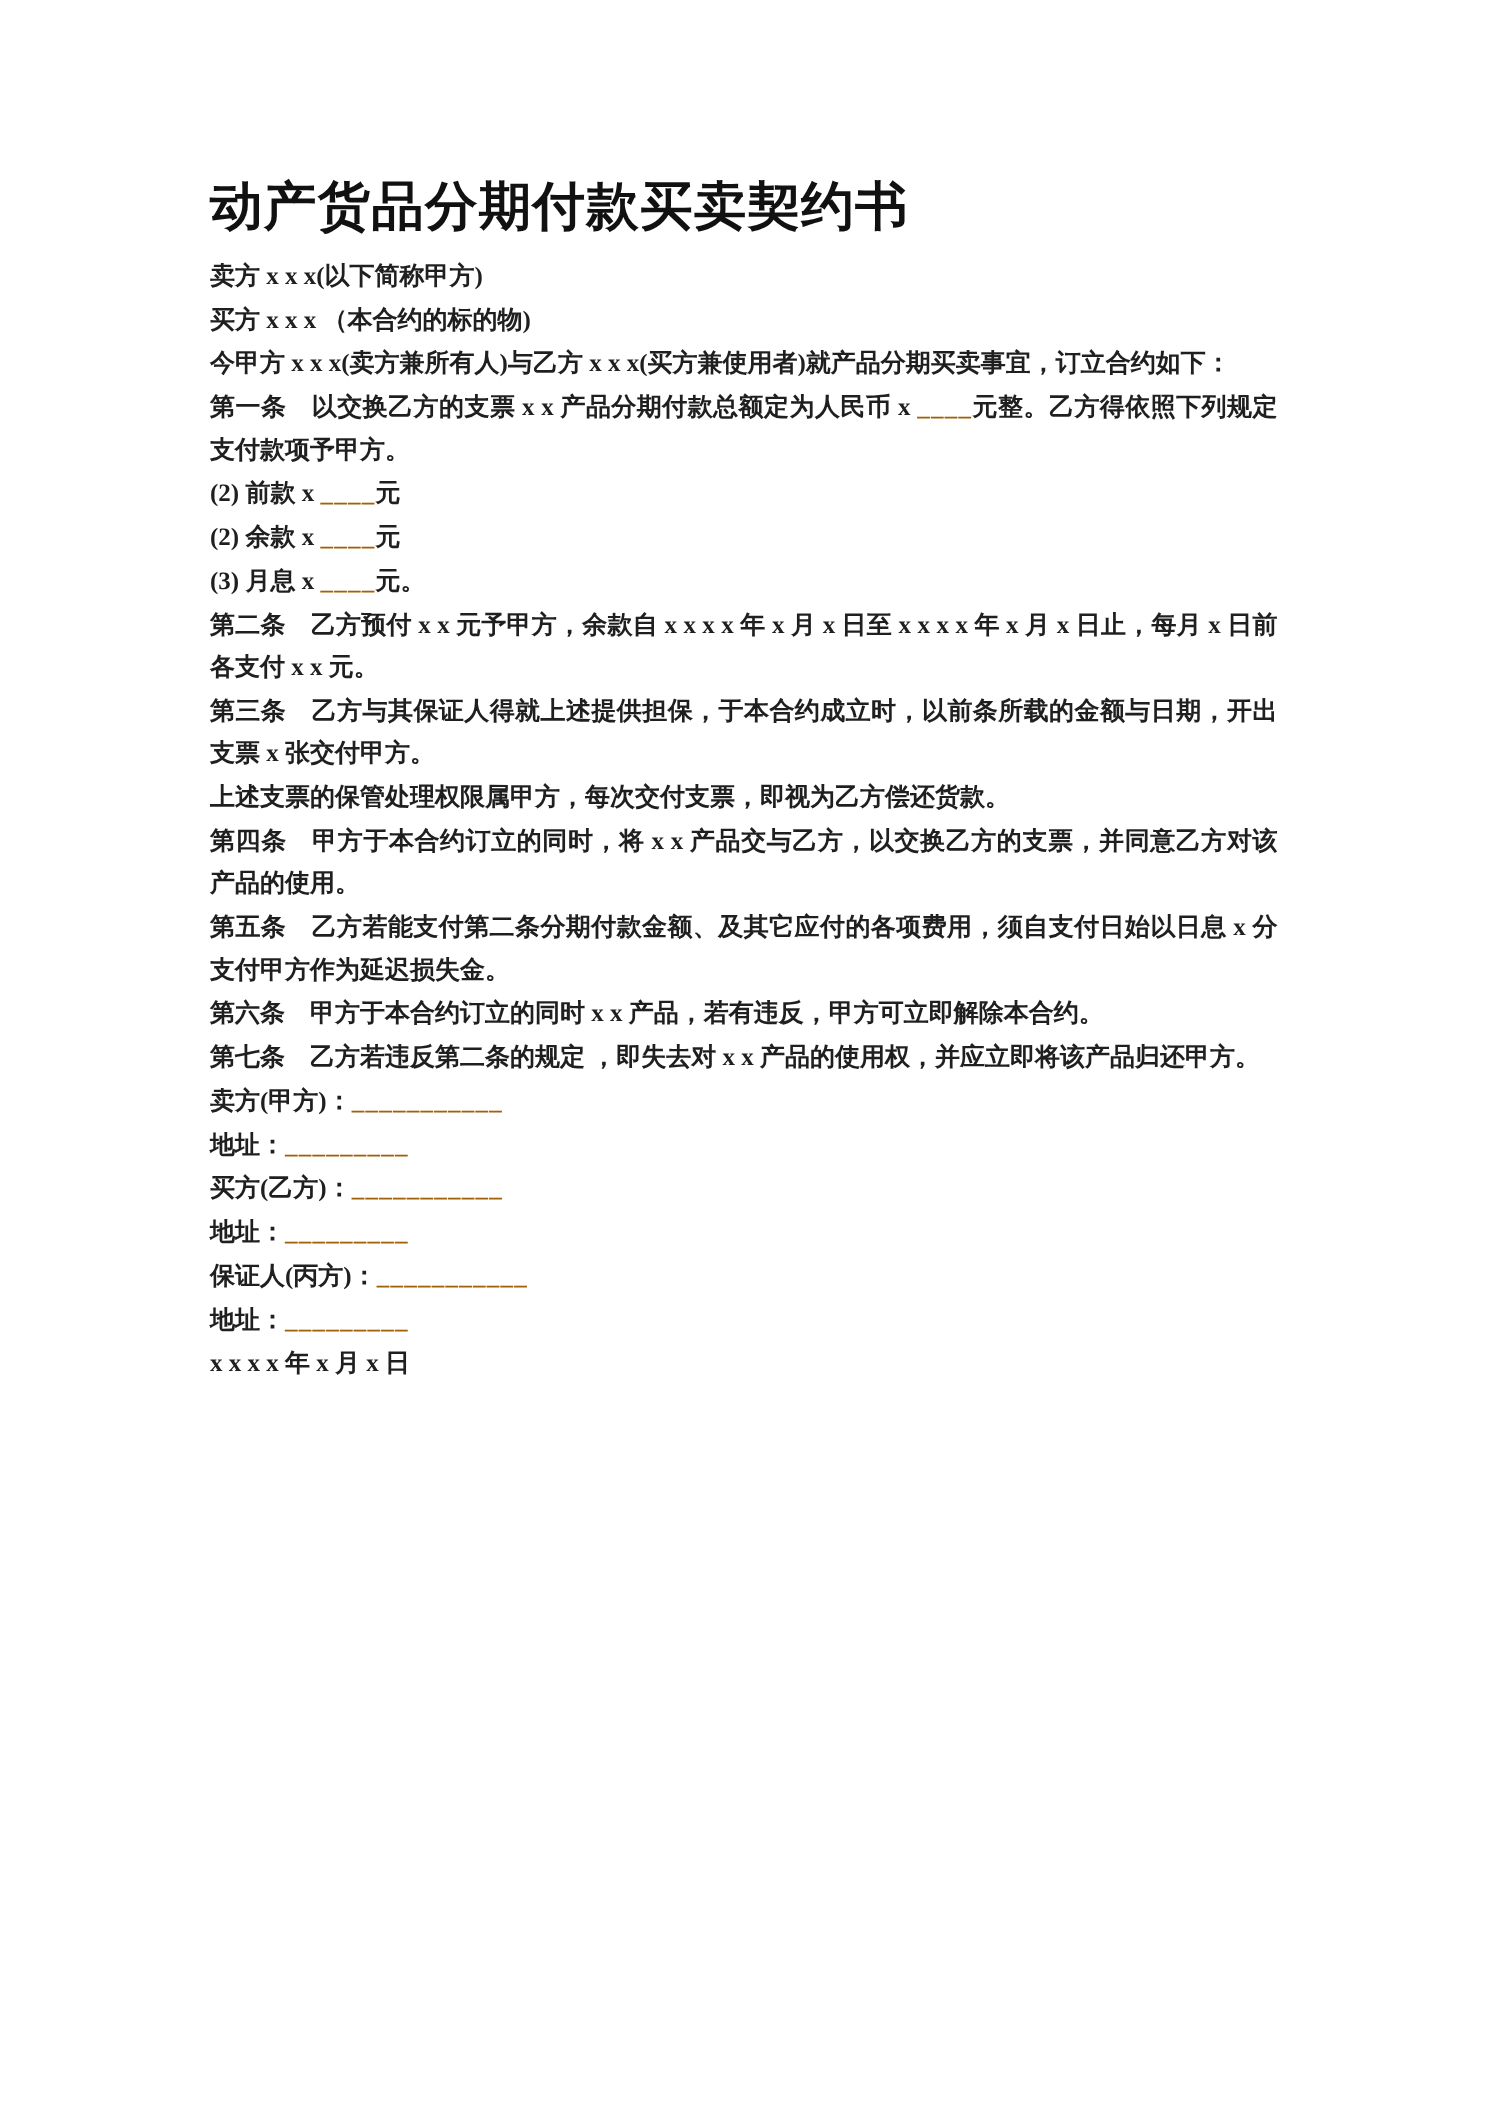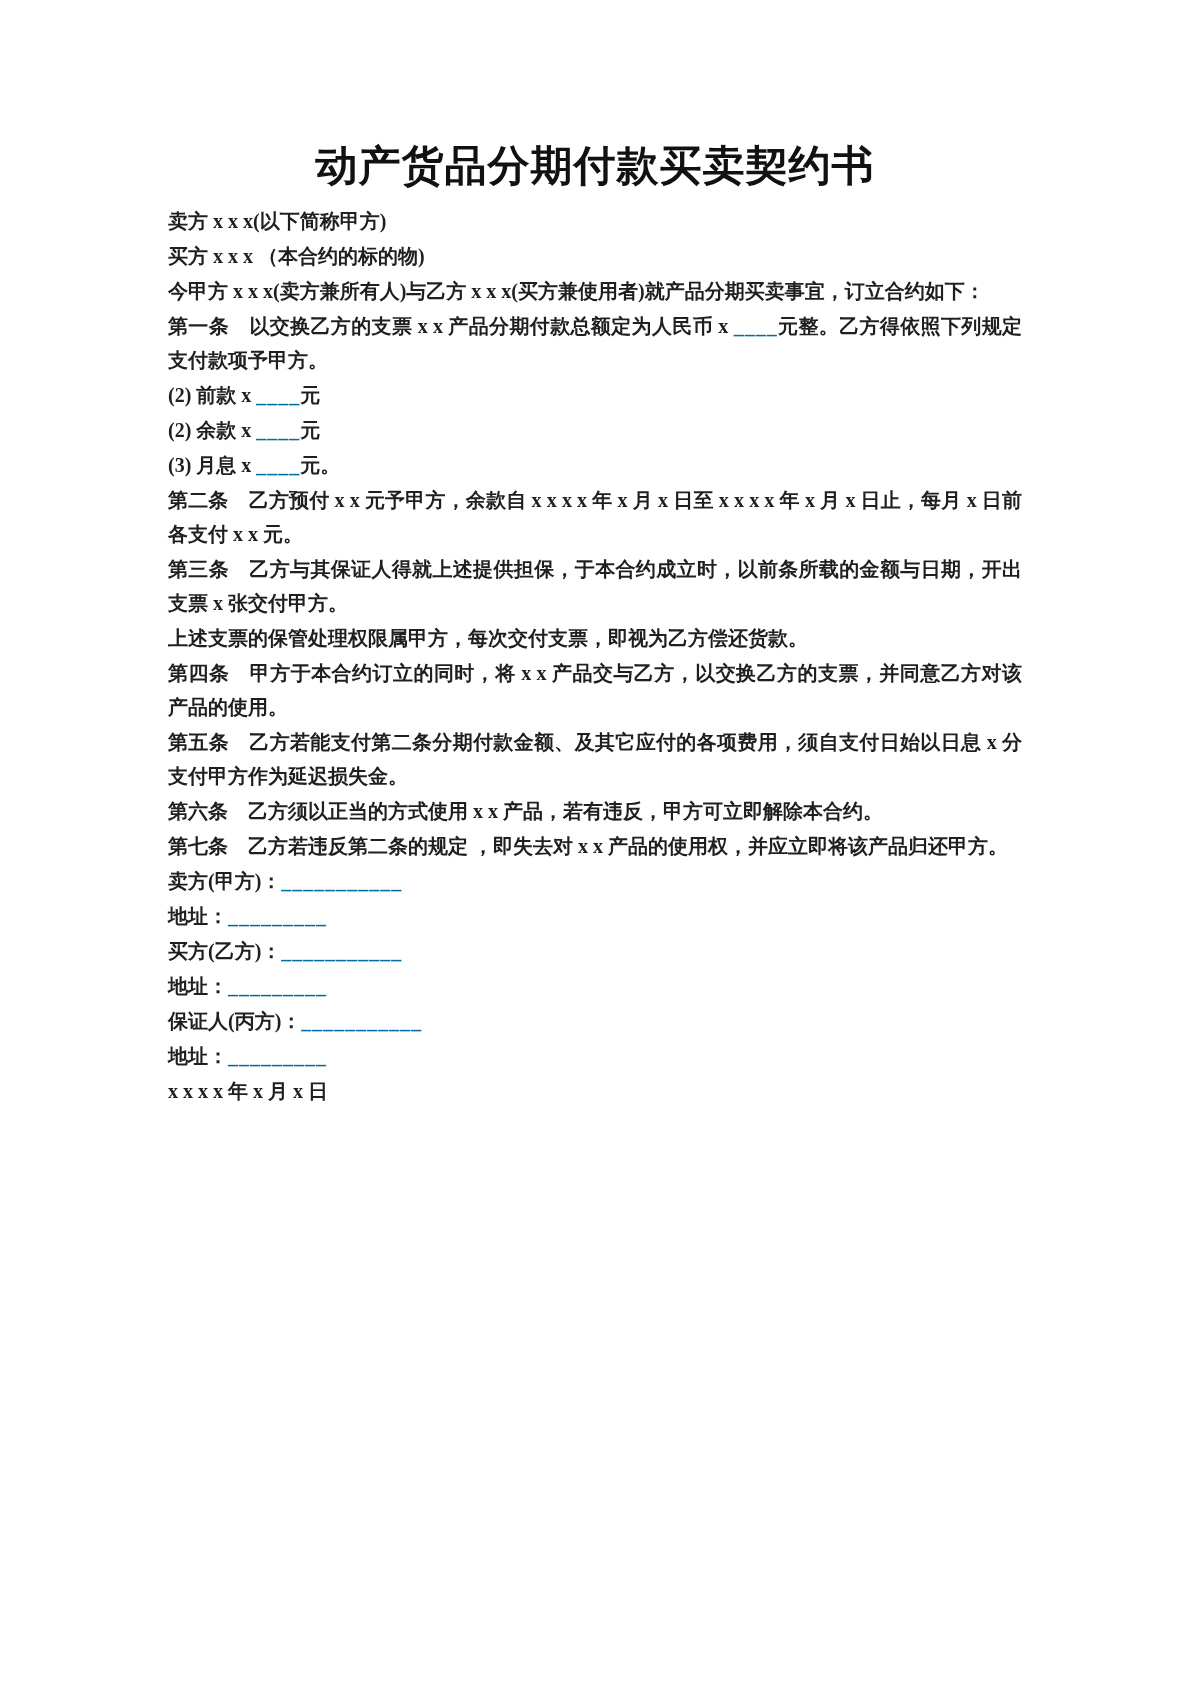--- a/index.html
+++ b/index.html
@@ -15,37 +15,37 @@
     background: #ffffff;
     box-sizing: border-box;
     padding: 138px 168px 0 168px;
     font-family: "Liberation Serif", "DejaVu Serif", serif;
     color: #1f1f1f;
     overflow: hidden;
   }
   .doc-title {
     font-size: 42px;
     font-weight: bold;
-    text-align: center;
+    text-align: left;
     margin: 0 0 10px 0;
     line-height: 56px;
     letter-spacing: 1px;
     color: #111111;
   }
   .doc-body p {
     margin: 1px 0;
     font-size: 20px;
     line-height: 34px;
     text-align: justify;
     text-justify: inter-ideograph;
     word-break: break-all;
     font-weight: bold;
   }
   .blank {
-    color: #0369a1;
+    color: #a16207;
     letter-spacing: 1px;
     white-space: nowrap;
   }
 </style>
 </head>
 <body>
 
 <div class="page">
   <h1 class="doc-title">动产货品分期付款买卖契约书</h1>
   <div class="doc-body">
@@ -54,21 +54,21 @@
       <p><span>今甲方 x  x  x(卖方兼所有人)与乙方 x  x  x(买方兼使用者)就产品分期买卖事宜，订立合约如下：</span></p>
       <p><span>第一条　以交换乙方的支票 x  x  产品分期付款总额定为人民币 x </span><span class="blank">____</span><span>元整。乙方得依照下列规定支付款项予甲方。</span></p>
       <p><span>(2)  前款 x </span><span class="blank">____</span><span>元</span></p>
       <p><span>(2)  余款 x </span><span class="blank">____</span><span>元</span></p>
       <p><span>(3)  月息 x </span><span class="blank">____</span><span>元。</span></p>
       <p><span>第二条　乙方预付 x  x 元予甲方，余款自 x  x  x  x 年 x 月 x 日至 x  x  x  x 年 x 月 x 日止，每月 x 日前各支付 x  x 元。</span></p>
       <p><span>第三条　乙方与其保证人得就上述提供担保，于本合约成立时，以前条所载的金额与日期，开出支票 x 张交付甲方。</span></p>
       <p><span>上述支票的保管处理权限属甲方，每次交付支票，即视为乙方偿还货款。</span></p>
       <p><span>第四条　甲方于本合约订立的同时，将 x  x 产品交与乙方，以交换乙方的支票，并同意乙方对该产品的使用。</span></p>
       <p><span>第五条　乙方若能支付第二条分期付款金额、及其它应付的各项费用，须自支付日始以日息 x 分支付甲方作为延迟损失金。</span></p>
-      <p><span>第六条　乙方须以正当的方式使用 x  x 产品，若有违反，甲方可立即解除本合约。</span></p>
+      <p><span>第六条　甲方于本合约订立的同时 x  x 产品，若有违反，甲方可立即解除本合约。</span></p>
       <p><span>第七条　乙方若违反第二条的规定 ，即失去对 x  x 产品的使用权，并应立即将该产品归还甲方。</span></p>
       <p><span>卖方(甲方)：</span><span class="blank">___________</span></p>
       <p><span>地址：</span><span class="blank">_________</span></p>
       <p><span>买方(乙方)：</span><span class="blank">___________</span></p>
       <p><span>地址：</span><span class="blank">_________</span></p>
       <p><span>保证人(丙方)：</span><span class="blank">___________</span></p>
       <p><span>地址：</span><span class="blank">_________</span></p>
       <p><span>x  x  x  x 年 x 月 x 日</span></p>
     </div>
 </div>

